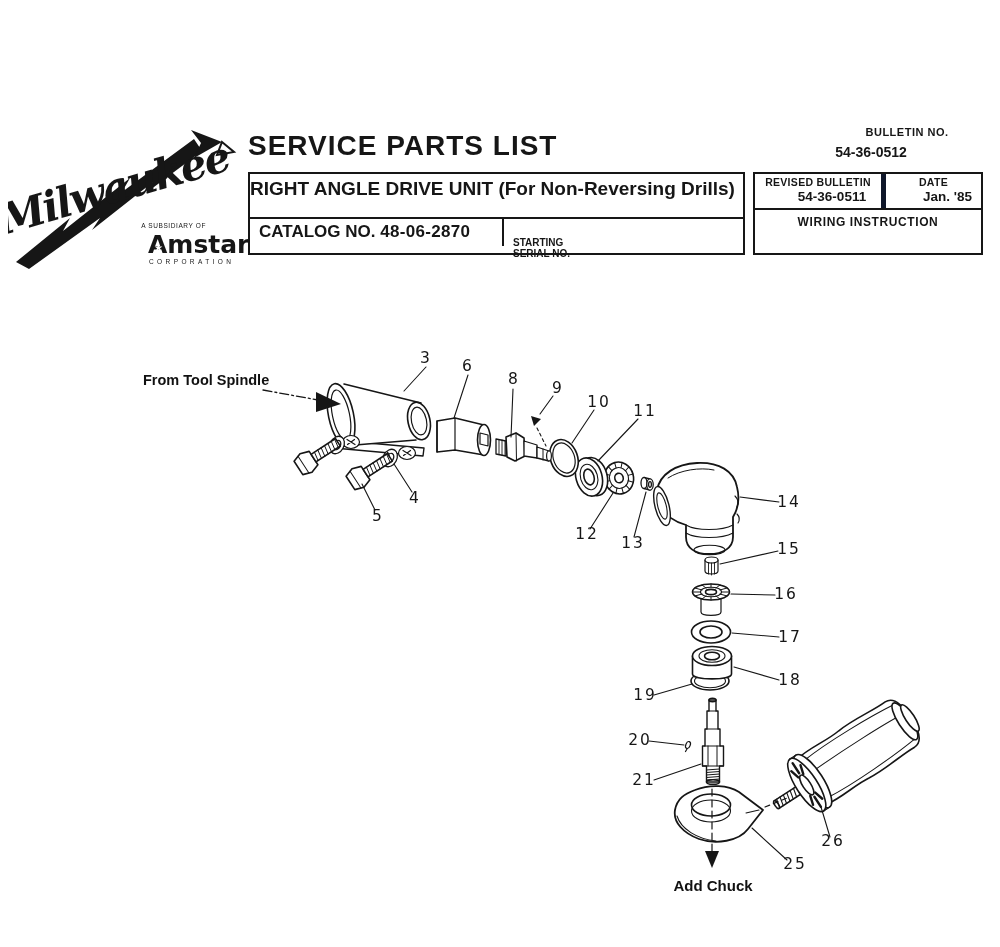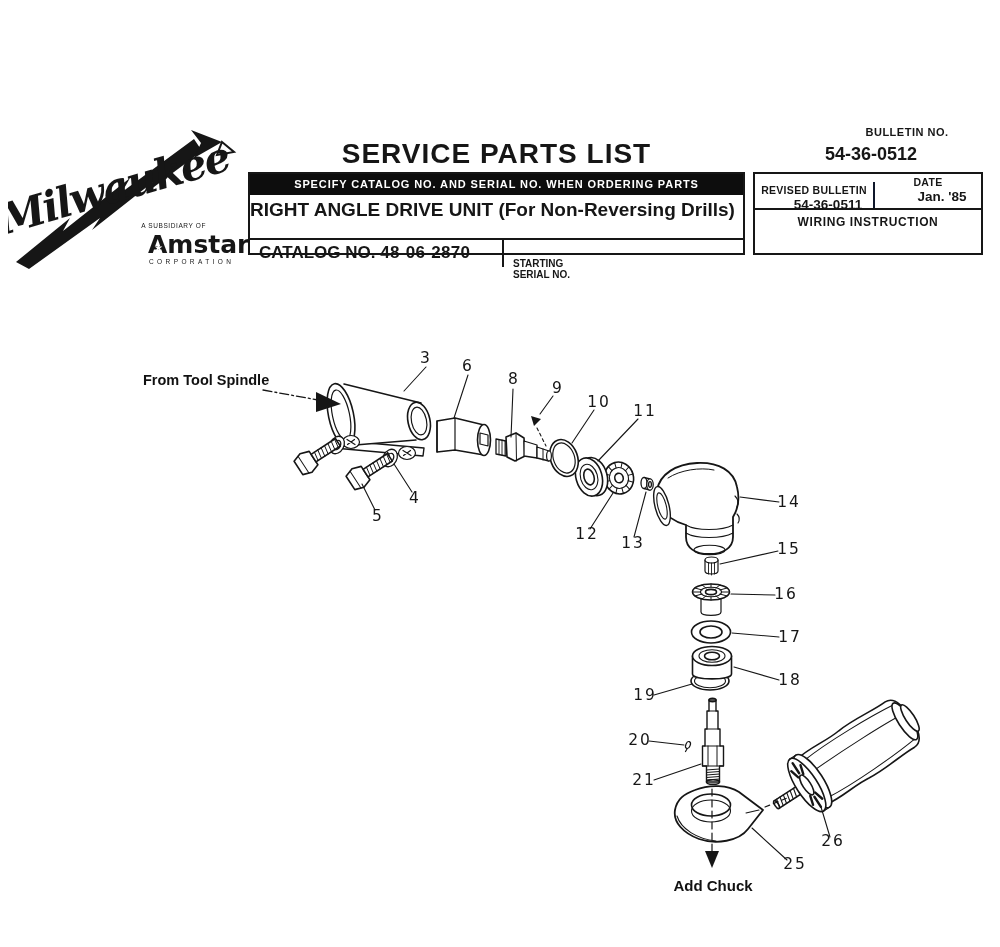--- a/index.html
+++ b/index.html
@@ -6,21 +6,21 @@
   html,body { background:#e8e8e8; }
   .page {
     position:relative; width:1000px; height:947px; background:#ffffff;
     font-family:"Liberation Sans", sans-serif; color:#161616; overflow:hidden;
     margin:0 auto;
   }
   .abs { position:absolute; }
 
   
   .main-title {
-    left:248px; top:138px; width:497px; text-align:center;
+    left:248px; top:130px; width:497px; 
     font-size:28px; font-weight:bold; letter-spacing:1px; white-space:nowrap;
   }
   .ctable { left:248px; top:172px; width:497px; height:83px; border:2px solid #161616; }
   .ctable .bar {
     height:21px; background:#0d0d0d; color:#ffffff; text-align:center;
     font-size:11px; font-weight:bold; letter-spacing:0.9px; line-height:21px; white-space:nowrap;
   }
   .ctable .product {
     height:45px; border-bottom:2px solid #161616; text-align:left;
     font-size:19px; font-weight:bold; line-height:29px; white-space:nowrap;
@@ -29,26 +29,26 @@
   .ctable .catcell {
     width:254px; border-right:2px solid #161616; padding-left:9px;
     font-size:17px; font-weight:bold; line-height:26px; white-space:nowrap;
   }
   .ctable .catcell .catno { font-weight:bold; letter-spacing:0.3px; }
   .ctable .sercell { flex:1; padding:2px 0 0 9px; font-size:10px; font-weight:bold; line-height:11px;margin-top:16px; }
 
   .bulletin-label { left:789px; top:126px; width:236px; text-align:center;
     font-size:11px; font-weight:bold; letter-spacing:0.5px; }
   .bulletin-no { left:753px; top:144px; width:236px; text-align:center;
-    font-size:18px; font-weight:bold; }
+    font-size:14px; font-weight:bold; }
 
   .rtable { left:753px; top:172px; width:230px; height:83px; border:2px solid #161616; }
   .rtable .r1 { display:flex; height:36px; border-bottom:2px solid #161616; }
   .rtable .r1 .cell { text-align:center; padding-top:2px; }
-  .rtable .r1 .cell.revised { width:120px; border-right:2px solid #0f172a;margin-top:8px; }
+  .rtable .r1 .cell.revised { width:131px; border-right:5px solid #0f172a; }
   .rtable .r1 .cell.date { flex:1; }
   .rtable .lbl { font-size:10.5px; font-weight:bold; letter-spacing:0.3px; }
   .rtable .val { font-size:13.5px; font-weight:600; margin-top:1px;padding-left:28px; }
   .rtable .r2 { height:43px; text-align:center; padding-top:5px;
     font-size:12px; font-weight:bold; letter-spacing:0.6px; }
 
   .logo-svg { left:8px; top:122px; }
   .diagram-svg { left:0; top:0; }
 
   svg text.callout {
@@ -71,21 +71,20 @@
     <text x="110" y="80" text-anchor="middle" transform="rotate(-16 110 80)" font-family="DejaVu Serif, serif" font-style="italic" font-weight="bold" font-size="42" letter-spacing="-2" fill="#161616">Milwaukee</text>
     <text x="198" y="106" text-anchor="end" font-family="Liberation Sans, sans-serif" font-size="6.5" letter-spacing="0.6" fill="#161616">A SUBSIDIARY OF</text>
     <text x="140" y="131" font-family="DejaVu Sans, sans-serif" font-weight="bold" font-size="25" fill="#161616">Amstar</text>
     <text x="146" y="129" font-size="10" fill="#ffffff">★</text>
     <text x="141" y="142" font-family="Liberation Sans, sans-serif" font-size="6.5" letter-spacing="3.4" fill="#161616">CORPORATION</text>
   </svg>
 
   <div class="abs main-title">SERVICE PARTS LIST</div>
 
   <div class="abs ctable">
-    <div class="bar">SPECIFY CATALOG NO. AND SERIAL NO. WHEN ORDERING PARTS</div>
     <div class="product">RIGHT ANGLE DRIVE UNIT (For Non-Reversing Drills)</div>
     <div class="row3">
       <div class="catcell">
         <span>CATALOG NO.</span>
         <span class="catno">48-06-2870</span>
       </div>
       <div class="sercell">
         <div>STARTING</div>
         <div>SERIAL NO.</div>
       </div>

